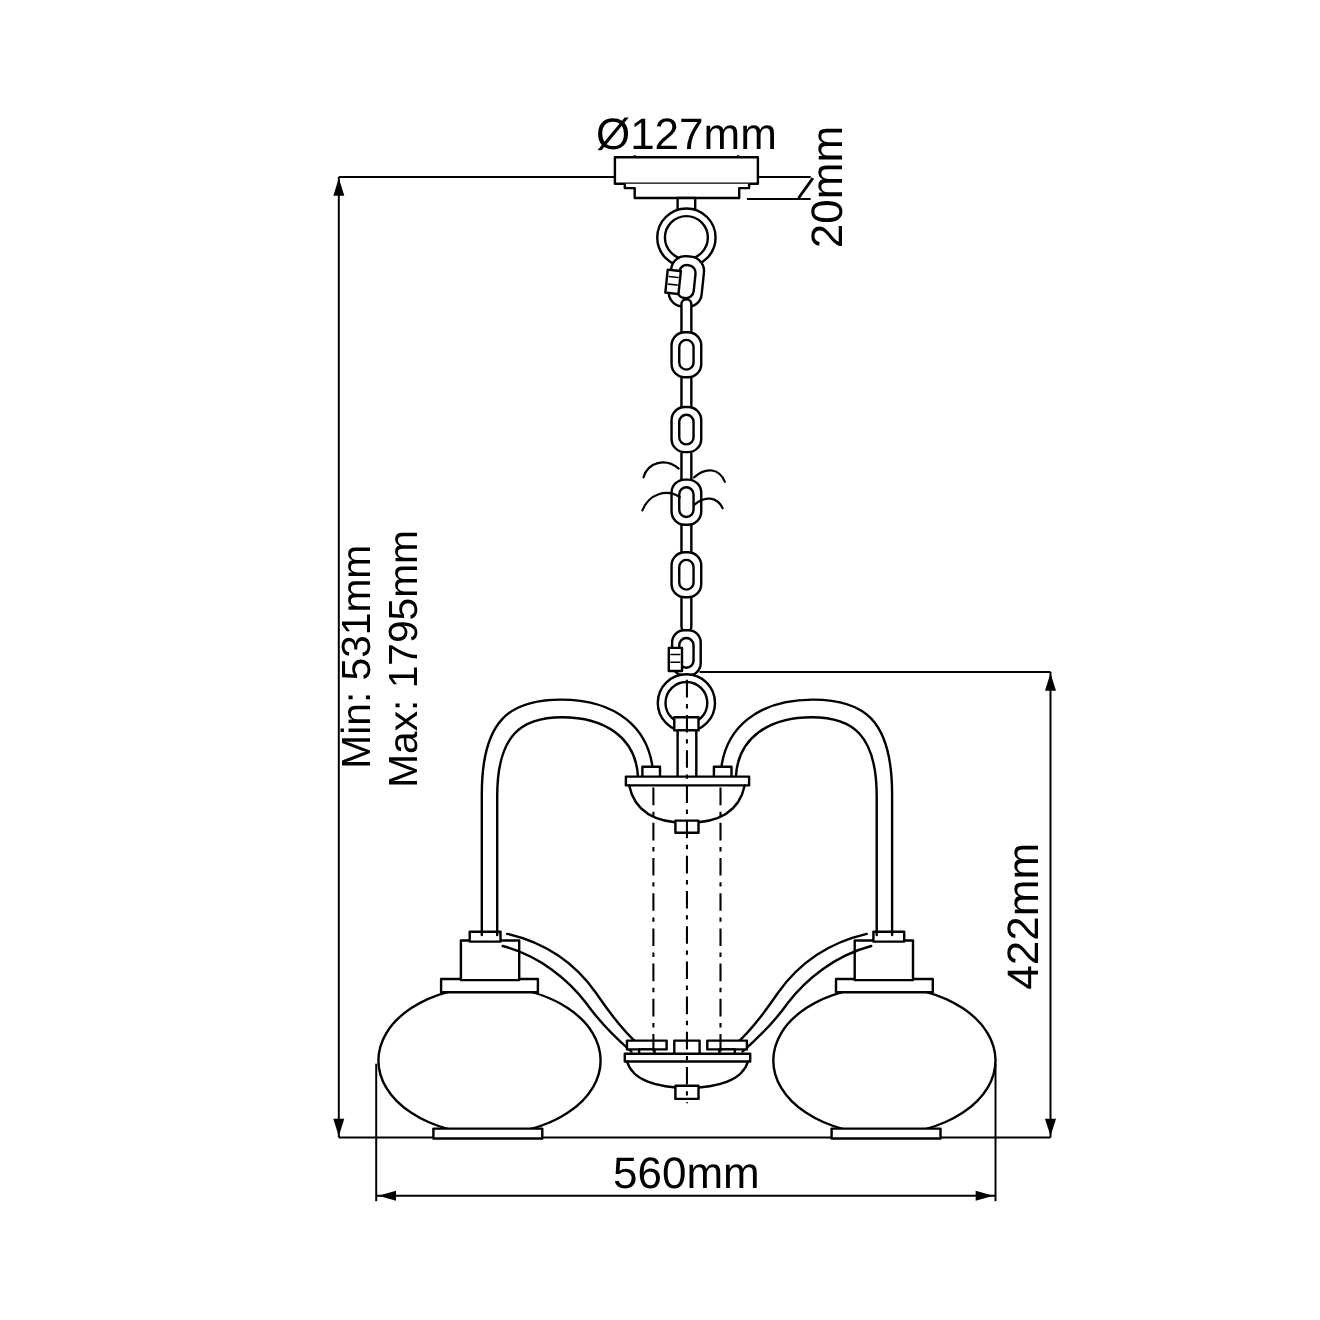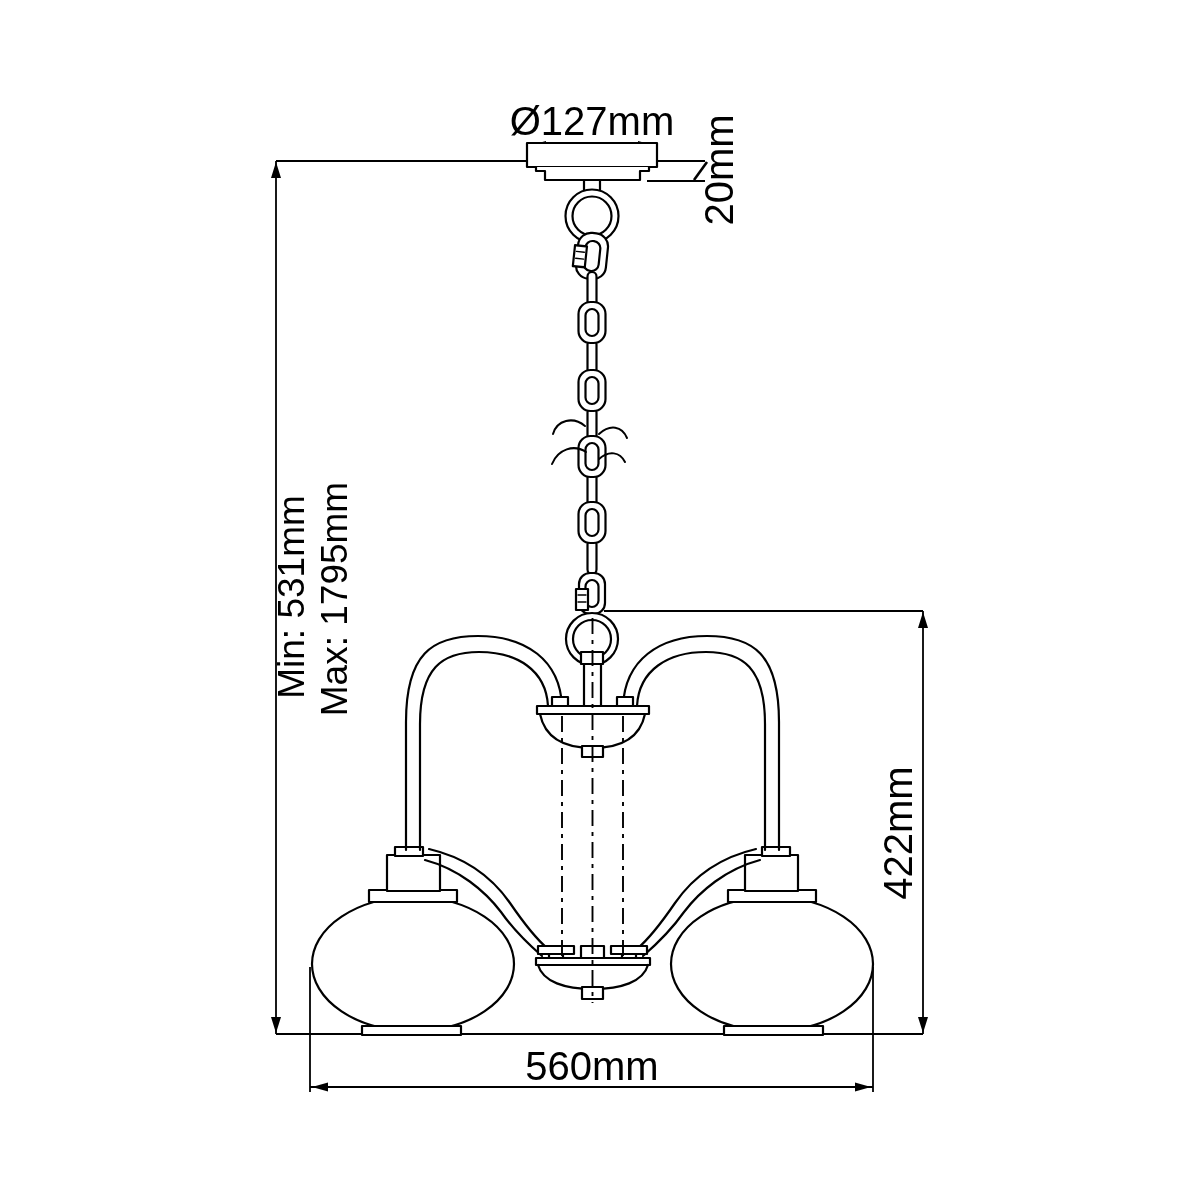--- a/index.html
+++ b/index.html
@@ -1,16 +1,16 @@
 <!DOCTYPE html>
 <html style="--line: #000000; --bg: #ffffff;"><head>
 <meta charset="utf-8">
 <style>
   html,body{margin:0;padding:0;background:#fff;}
-  .page{width:983px;height:1200px;background:var(--bg,#fff);position:relative;}
+  .page{width:983px;height:1200px;background:var(--bg,#fff);position:relative;padding-left:32px;}
   svg{display:block;}
   .s   {stroke:var(--line,#000);stroke-width:2.2;fill:none;stroke-linejoin:round;stroke-linecap:round;}
   .sf  {stroke:var(--line,#000);stroke-width:2.2;fill:#fff;stroke-linejoin:round;}
   .dim {stroke:var(--line,#000);stroke-width:1.8;fill:none;stroke-linecap:butt;}
   .arr {fill:var(--line,#000);stroke:none;}
   .cl  {stroke:var(--line,#000);stroke-width:1.9;fill:none;stroke-dasharray:16 6 4 6;}
   text {fill:var(--line,#000);font-family:"Liberation Sans","DejaVu Sans",sans-serif;}
   .lbl {font-size:40px;}
   .lbl-sm{font-size:37px;}
 </style>

